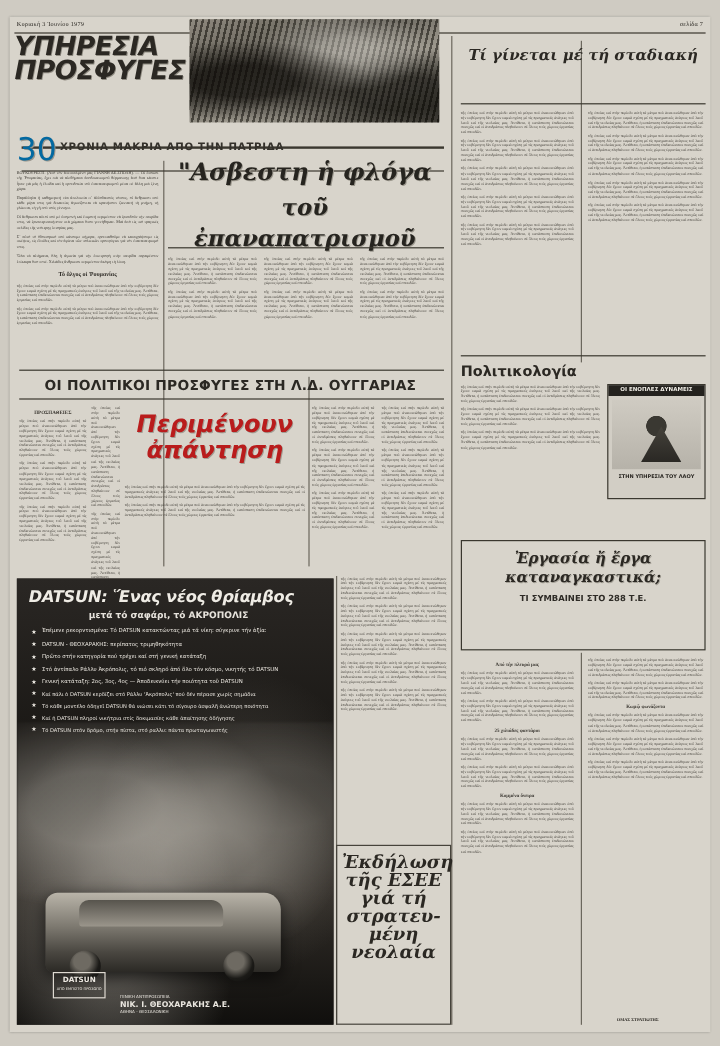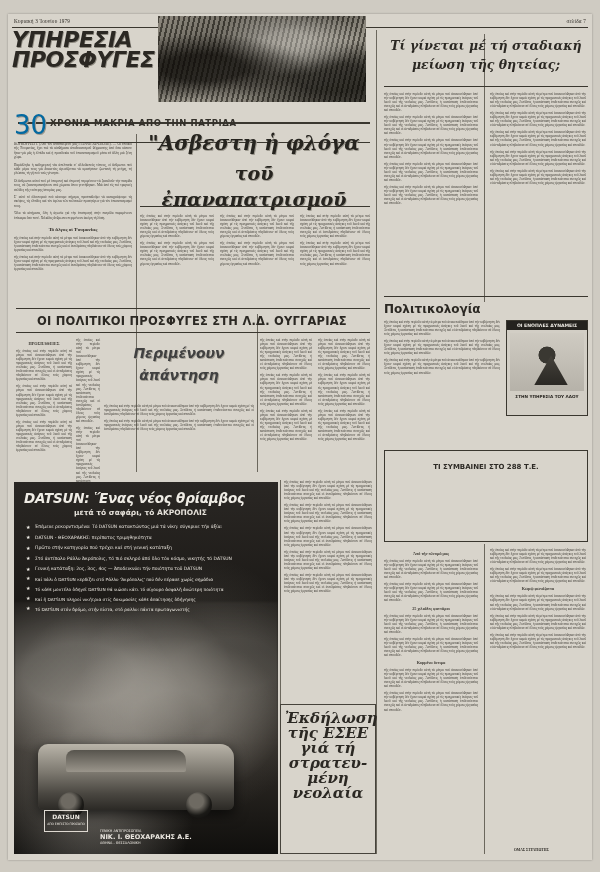--- a/index.html
+++ b/index.html
@@ -99,21 +99,21 @@
   
   .sec2title {
     position: absolute; left: 8px; top: 300px; width: 352px;
     text-align: center; font-family: "DejaVu Sans", sans-serif;
     font-weight: 700; font-size: 11.5px; color: #2b2823; letter-spacing: .2px;
   }
   .perimen {
     position: absolute; left: 96px; top: 328px; width: 150px;
     text-align: center;
     font-family: "DejaVu Sans", sans-serif; font-weight: 700; font-style: italic;
-    font-size: 14px; line-height: 22px; color: #404040;
+    font-size: 20px; line-height: 22px; color: #b91c1c;
     text-shadow: .8px .8px 0 #a29e94;
   }
   .perimen .w2 { display: block; }
 
   
   .bodycol { position: absolute; color: #3c3933; font-size: 3.25px; line-height: 4.05px; text-align: justify; }
   .bodycol p { margin-bottom: 3px; }
   .bodycol .sub { font-weight: 700; text-align: center; font-size: 4.2px; margin: 4px 0 3px; }
 
   
@@ -367,21 +367,20 @@
       </div>
       <div class="ad-foot">
         <div class="tiny">ΓΕΝΙΚΗ ΑΝΤΙΠΡΟΣΩΠΕΙΑ</div>
         <div class="big">ΝΙΚ. Ι. ΘΕΟΧΑΡΑΚΗΣ Α.Ε.</div>
         <div class="tiny">ΑΘΗΝΑ - ΘΕΣΣΑΛΟΝΙΚΗ</div>
       </div>
     </div>
 
     <div class="titlemain">
       <span>Τί γίνεται μέ τή σταδιακή</span><br>
-      <span>μείωση τῆς θητείας;</span>
     </div>
     <div class="rule-h" style="left:376px; top:72px; width:204px;"></div>
 
     <div class="bodycol" style="left:376px; top:78px; width:94px; height:200px;">
       <p>τῆς ὁποίας καί στήν περίοδο αὐτή τά μέτρα πού ἀνακοινώθηκαν ἀπό τήν κυβέρνηση δέν ἔχουν καμιά σχέση μέ τίς πραγματικές ἀνάγκες τοῦ λαοῦ καί τῆς νεολαίας μας. Ἀντίθετα, ἡ κατάσταση ἐπιδεινώνεται συνεχῶς καί οἱ ἀντιδράσεις πληθαίνουν σέ ὅλους τούς χώρους ἐργασίας καί σπουδῶν. </p>
       <p>τῆς ὁποίας καί στήν περίοδο αὐτή τά μέτρα πού ἀνακοινώθηκαν ἀπό τήν κυβέρνηση δέν ἔχουν καμιά σχέση μέ τίς πραγματικές ἀνάγκες τοῦ λαοῦ καί τῆς νεολαίας μας. Ἀντίθετα, ἡ κατάσταση ἐπιδεινώνεται συνεχῶς καί οἱ ἀντιδράσεις πληθαίνουν σέ ὅλους τούς χώρους ἐργασίας καί σπουδῶν. </p>
       <p>τῆς ὁποίας καί στήν περίοδο αὐτή τά μέτρα πού ἀνακοινώθηκαν ἀπό τήν κυβέρνηση δέν ἔχουν καμιά σχέση μέ τίς πραγματικές ἀνάγκες τοῦ λαοῦ καί τῆς νεολαίας μας. Ἀντίθετα, ἡ κατάσταση ἐπιδεινώνεται συνεχῶς καί οἱ ἀντιδράσεις πληθαίνουν σέ ὅλους τούς χώρους ἐργασίας καί σπουδῶν. </p>
       <p>τῆς ὁποίας καί στήν περίοδο αὐτή τά μέτρα πού ἀνακοινώθηκαν ἀπό τήν κυβέρνηση δέν ἔχουν καμιά σχέση μέ τίς πραγματικές ἀνάγκες τοῦ λαοῦ καί τῆς νεολαίας μας. Ἀντίθετα, ἡ κατάσταση ἐπιδεινώνεται συνεχῶς καί οἱ ἀντιδράσεις πληθαίνουν σέ ὅλους τούς χώρους ἐργασίας καί σπουδῶν. </p>
       <p>τῆς ὁποίας καί στήν περίοδο αὐτή τά μέτρα πού ἀνακοινώθηκαν ἀπό τήν κυβέρνηση δέν ἔχουν καμιά σχέση μέ τίς πραγματικές ἀνάγκες τοῦ λαοῦ καί τῆς νεολαίας μας. Ἀντίθετα, ἡ κατάσταση ἐπιδεινώνεται συνεχῶς καί οἱ ἀντιδράσεις πληθαίνουν σέ ὅλους τούς χώρους ἐργασίας καί σπουδῶν. </p>
     </div>
@@ -402,20 +401,24 @@
       <div class="ftr">ΣΤΗΝ ΥΠΗΡΕΣΙΑ ΤΟΥ ΛΑΟΥ</div>
     </div>
 
     <div class="bodycol" style="left:376px; top:306px; width:116px; height:124px;">
       <p>τῆς ὁποίας καί στήν περίοδο αὐτή τά μέτρα πού ἀνακοινώθηκαν ἀπό τήν κυβέρνηση δέν ἔχουν καμιά σχέση μέ τίς πραγματικές ἀνάγκες τοῦ λαοῦ καί τῆς νεολαίας μας. Ἀντίθετα, ἡ κατάσταση ἐπιδεινώνεται συνεχῶς καί οἱ ἀντιδράσεις πληθαίνουν σέ ὅλους τούς χώρους ἐργασίας καί σπουδῶν. </p>
       <p>τῆς ὁποίας καί στήν περίοδο αὐτή τά μέτρα πού ἀνακοινώθηκαν ἀπό τήν κυβέρνηση δέν ἔχουν καμιά σχέση μέ τίς πραγματικές ἀνάγκες τοῦ λαοῦ καί τῆς νεολαίας μας. Ἀντίθετα, ἡ κατάσταση ἐπιδεινώνεται συνεχῶς καί οἱ ἀντιδράσεις πληθαίνουν σέ ὅλους τούς χώρους ἐργασίας καί σπουδῶν. </p>
       <p>τῆς ὁποίας καί στήν περίοδο αὐτή τά μέτρα πού ἀνακοινώθηκαν ἀπό τήν κυβέρνηση δέν ἔχουν καμιά σχέση μέ τίς πραγματικές ἀνάγκες τοῦ λαοῦ καί τῆς νεολαίας μας. Ἀντίθετα, ἡ κατάσταση ἐπιδεινώνεται συνεχῶς καί οἱ ἀντιδράσεις πληθαίνουν σέ ὅλους τούς χώρους ἐργασίας καί σπουδῶν. </p>
     </div>
 
     <div class="ergasia-box">
+      <div class="ergasia-t">
+        <span>Ἐργασία ἤ ἔργα</span><br>
+        <span>καταναγκαστικά;</span>
+      </div>
       <div class="ergasia-s">ΤΙ ΣΥΜΒΑΙΝΕΙ ΣΤΟ 288 Τ.Ε.</div>
     </div>
 
     <div class="bodycol" style="left:376px; top:534px; width:94px; height:296px;">
       <div class="sub">Ἀπό τήν πλευρά μας</div>
       <p>τῆς ὁποίας καί στήν περίοδο αὐτή τά μέτρα πού ἀνακοινώθηκαν ἀπό τήν κυβέρνηση δέν ἔχουν καμιά σχέση μέ τίς πραγματικές ἀνάγκες τοῦ λαοῦ καί τῆς νεολαίας μας. Ἀντίθετα, ἡ κατάσταση ἐπιδεινώνεται συνεχῶς καί οἱ ἀντιδράσεις πληθαίνουν σέ ὅλους τούς χώρους ἐργασίας καί σπουδῶν. </p>
       <p>τῆς ὁποίας καί στήν περίοδο αὐτή τά μέτρα πού ἀνακοινώθηκαν ἀπό τήν κυβέρνηση δέν ἔχουν καμιά σχέση μέ τίς πραγματικές ἀνάγκες τοῦ λαοῦ καί τῆς νεολαίας μας. Ἀντίθετα, ἡ κατάσταση ἐπιδεινώνεται συνεχῶς καί οἱ ἀντιδράσεις πληθαίνουν σέ ὅλους τούς χώρους ἐργασίας καί σπουδῶν. </p>
       <div class="sub">25 χιλιάδες φαντάροι</div>
       <p>τῆς ὁποίας καί στήν περίοδο αὐτή τά μέτρα πού ἀνακοινώθηκαν ἀπό τήν κυβέρνηση δέν ἔχουν καμιά σχέση μέ τίς πραγματικές ἀνάγκες τοῦ λαοῦ καί τῆς νεολαίας μας. Ἀντίθετα, ἡ κατάσταση ἐπιδεινώνεται συνεχῶς καί οἱ ἀντιδράσεις πληθαίνουν σέ ὅλους τούς χώρους ἐργασίας καί σπουδῶν. </p>
       <p>τῆς ὁποίας καί στήν περίοδο αὐτή τά μέτρα πού ἀνακοινώθηκαν ἀπό τήν κυβέρνηση δέν ἔχουν καμιά σχέση μέ τίς πραγματικές ἀνάγκες τοῦ λαοῦ καί τῆς νεολαίας μας. Ἀντίθετα, ἡ κατάσταση ἐπιδεινώνεται συνεχῶς καί οἱ ἀντιδράσεις πληθαίνουν σέ ὅλους τούς χώρους ἐργασίας καί σπουδῶν. </p>

